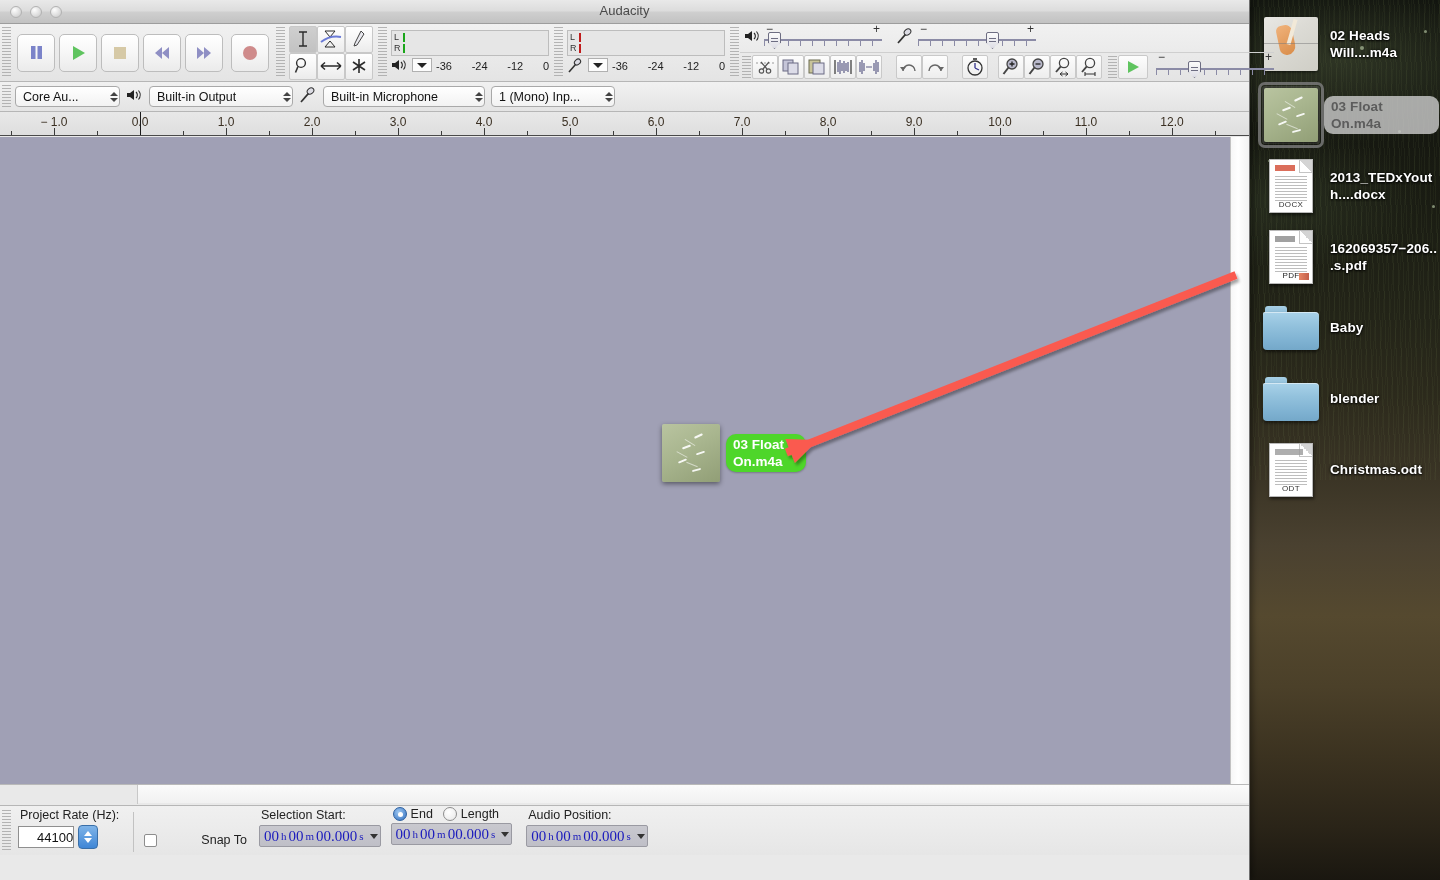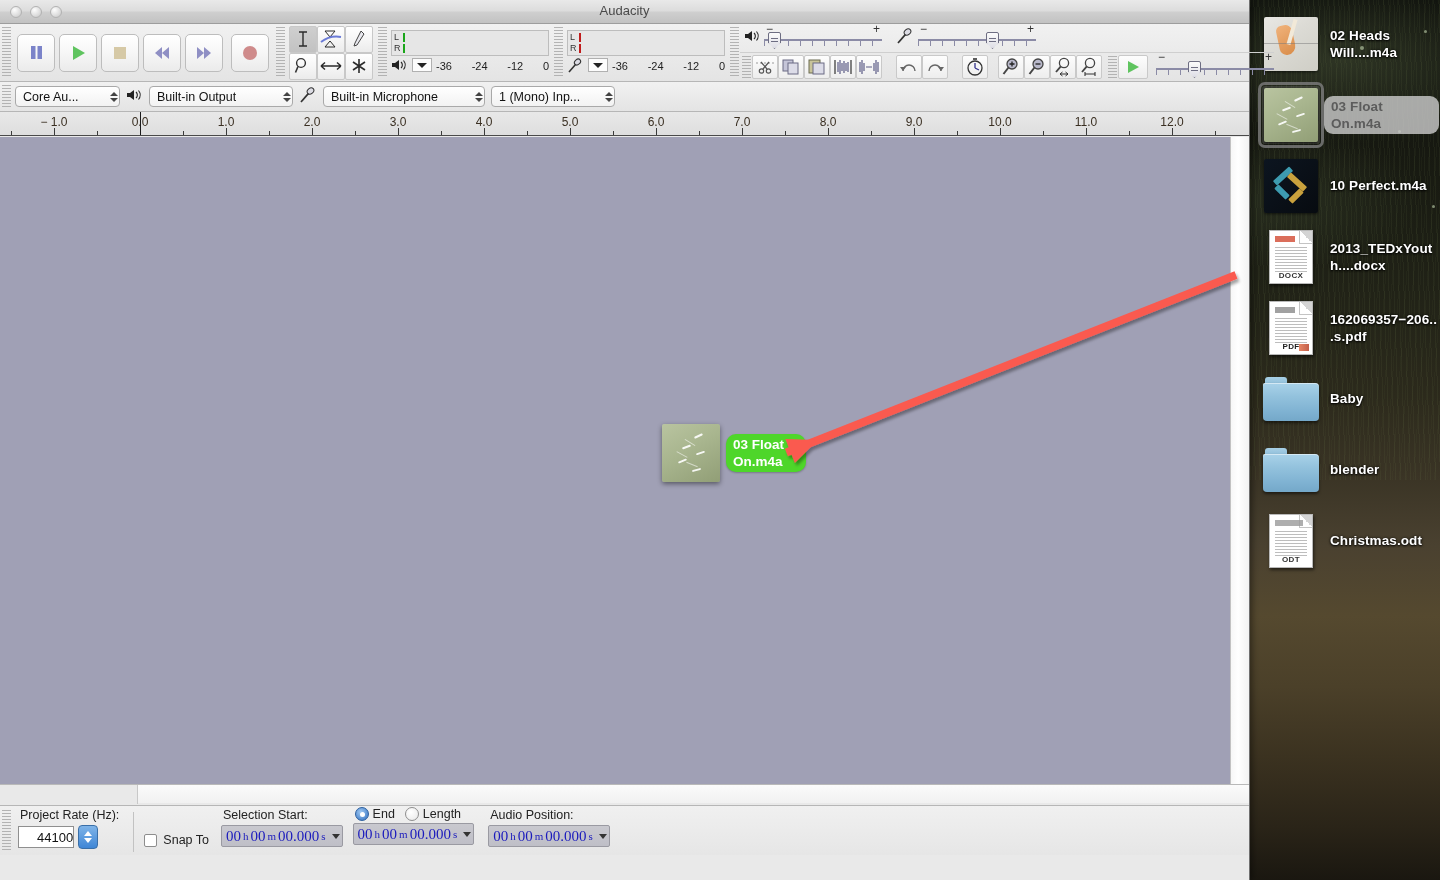--- a/index.html
+++ b/index.html
@@ -130,21 +130,21 @@
     background:#ffffff; border:1px solid #b9b9b9;
     box-shadow: 1px 2px 3px rgba(0,0,0,.55);
   }
   .doc .fold { position:absolute; right:0; top:0; width:13px; height:13px;
     background: linear-gradient(225deg,#d4d4d4 0 50%, #ffffff 50% 100%);
     border-left:1px solid #c4c4c4; border-bottom:1px solid #c4c4c4; }
   .doc .lines { position:absolute; left:5px; top:16px; right:5px; height:26px;
     background: repeating-linear-gradient(to bottom, #9a9a9a 0 1px, transparent 1px 3px); opacity:.65; }
   .doc .hdr { position:absolute; left:5px; top:5px; width:20px; height:6px; background:#d24a32; opacity:.8; }
   .doc .kind { position:absolute; left:0; right:0; bottom:3px; text-align:center;
-    font-size:8px; font-weight:bold; color:#333; letter-spacing:.4px; }
+    font-size:8px; font-weight:normal; color:#333; letter-spacing:.4px; }
   .doc.pdf .kind { color:#222; }
   .doc .pdfmark { position:absolute; right:3px; bottom:3px; width:10px; height:7px;
     background: linear-gradient(90deg,#e2704a,#b8432a); opacity:.85; }
 
   .folder { width: 56px; height: 44px; position: relative; }
   .folder .tab { position:absolute; left:2px; top:0; width:22px; height:8px;
     border-radius:3px 3px 0 0; background: linear-gradient(to bottom,#a8d0e6,#8dbcd8); }
   .folder .body { position:absolute; left:0; top:6px; width:56px; height:38px;
     border-radius: 2px 4px 4px 4px;
     background: linear-gradient(to bottom,#a9d2e9 0%,#93c2dd 35%,#7fb2d2 75%,#74a8c9 100%);
@@ -350,31 +350,20 @@
           <div class="seed" style="left:28px;top:42px;transform:rotate(-15deg);"></div>
           <div class="stem" style="left:20px;top:16px;transform:rotate(32deg);"></div>
           <div class="stem" style="left:12px;top:28px;transform:rotate(28deg);"></div>
           <div class="stem" style="left:22px;top:38px;transform:rotate(22deg);"></div>
         </div>
       </div>
       <div class="desk-label">03 Float On.m4a</div>
     </div>
 
 
-    <div class="desk-item">
-      <div class="desk-icon">
-        <div class="art art-perfect">
-          <div class="bar" style="left:8px;top:14px;width:22px;background:#3d9bb0;transform:rotate(-42deg);"></div>
-          <div class="bar" style="left:22px;top:20px;width:22px;background:#c9a13d;transform:rotate(42deg);"></div>
-          <div class="bar" style="left:10px;top:30px;width:16px;background:#3d9bb0;transform:rotate(45deg);"></div>
-          <div class="bar" style="left:24px;top:34px;width:16px;background:#c9a13d;transform:rotate(-45deg);"></div>
-        </div>
-      </div>
-      <div class="desk-label">10 Perfect.m4a</div>
-    </div>
 
 
     <div class="desk-item">
       <div class="desk-icon">
         <div class="doc">
             <div class="fold"></div>
             <div class="hdr"></div>
             <div class="lines"></div>
           <div class="kind">DOCX</div>
         </div>
@@ -833,21 +822,21 @@
           </div>
           <div class="spinner">
               <i class="up"></i>
               <i class="dn"></i>
             </div>
         </div>
       </div>
 
       <div style="width:1px;background:#c2c2c2;height:40px;margin:6px 0 0 14px;"></div>
 
-      <div style="display:flex;align-items:center;margin:27px 0 0 10px;">
+      <div style="display:flex;align-items:center;margin:27px 0 0 10px;gap:38px;">
         <div class="cbox"></div>
         <span class="fieldlabel" style="margin-left:6px;">Snap To</span>
       </div>
 
       <div style="display:flex;flex-direction:column;margin-left:12px;">
         <div class="fieldlabel" style="margin:2px 0 3px 2px;">Selection Start:</div>
         <div class="numfield">
           <span>00</span>
           <span class="unit">h</span>
           <span>00</span>

